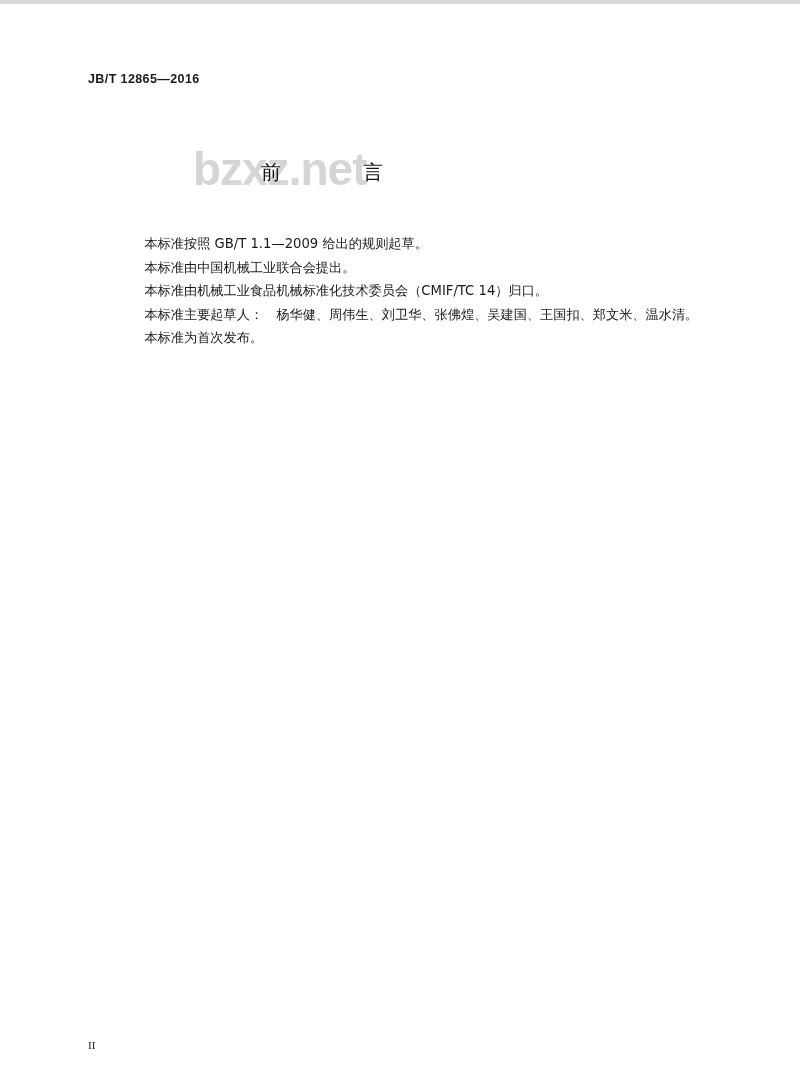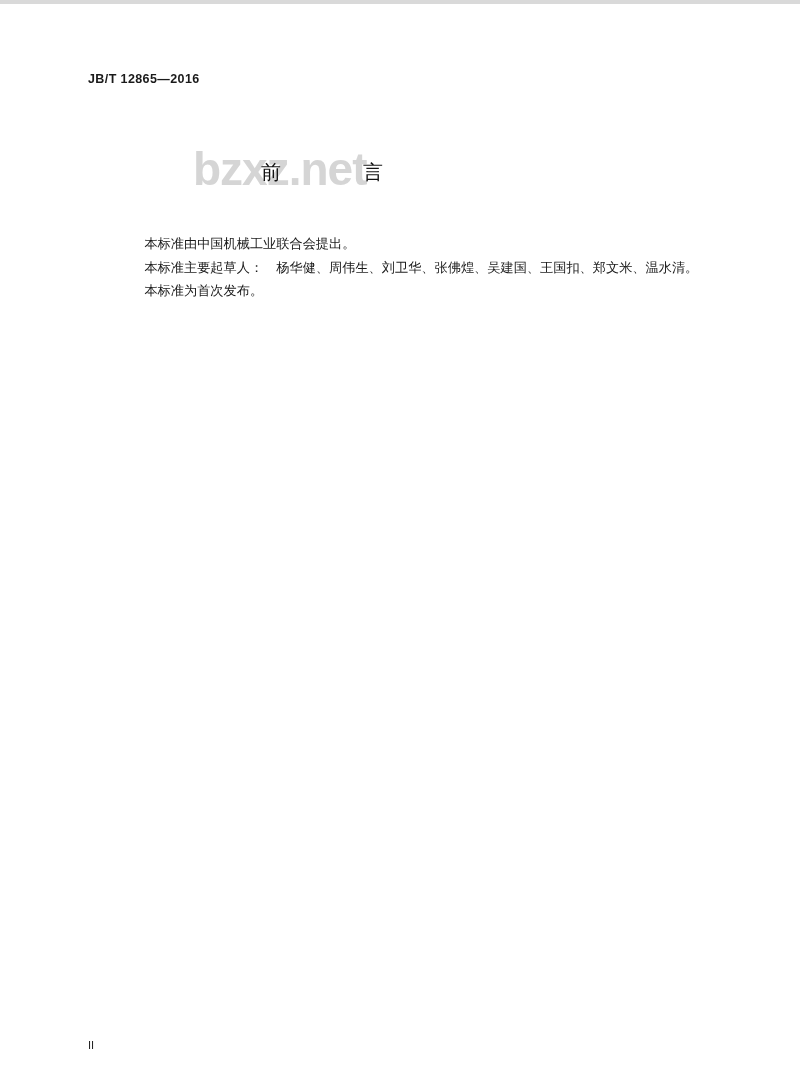--- a/index.html
+++ b/index.html
@@ -67,37 +67,39 @@
   .body-text p {
     margin: 0;
   }
   .indent {
     text-indent: 2em;
   }
   .footer {
     position: absolute;
     bottom: 42px;
     left: 88px;
-    font-family: Liberation Sans, sans-serif;
+    font-family: Liberation Serif, serif;
     font-size: 11px;
     color: #222;
   }
 </style>
 </head>
 <body>
 
 <div class="page">
 
   <div class="header">JB/T 12865—2016</div>
 
   <div class="watermark">bzxz.net</div>
 
   <div class="doc-title">前　　言</div>
 
   <div class="body-text">
+    <p class="indent">本标准按照 GB/T 1.1—2009 给出的规则起草。</p>
     <p class="indent">本标准由中国机械工业联合会提出。</p>
+    <p class="indent">本标准由机械工业食品机械标准化技术委员会（CMIF/TC 14）归口。</p>
     <p class="indent">本标准主要起草人：　杨华健、周伟生、刘卫华、张佛煌、吴建国、王国扣、郑文米、温水清。</p>
     <p class="indent">本标准为首次发布。</p>
   </div>
 
   <div class="footer">II</div>
 
 </div>
 
 </body></html>

